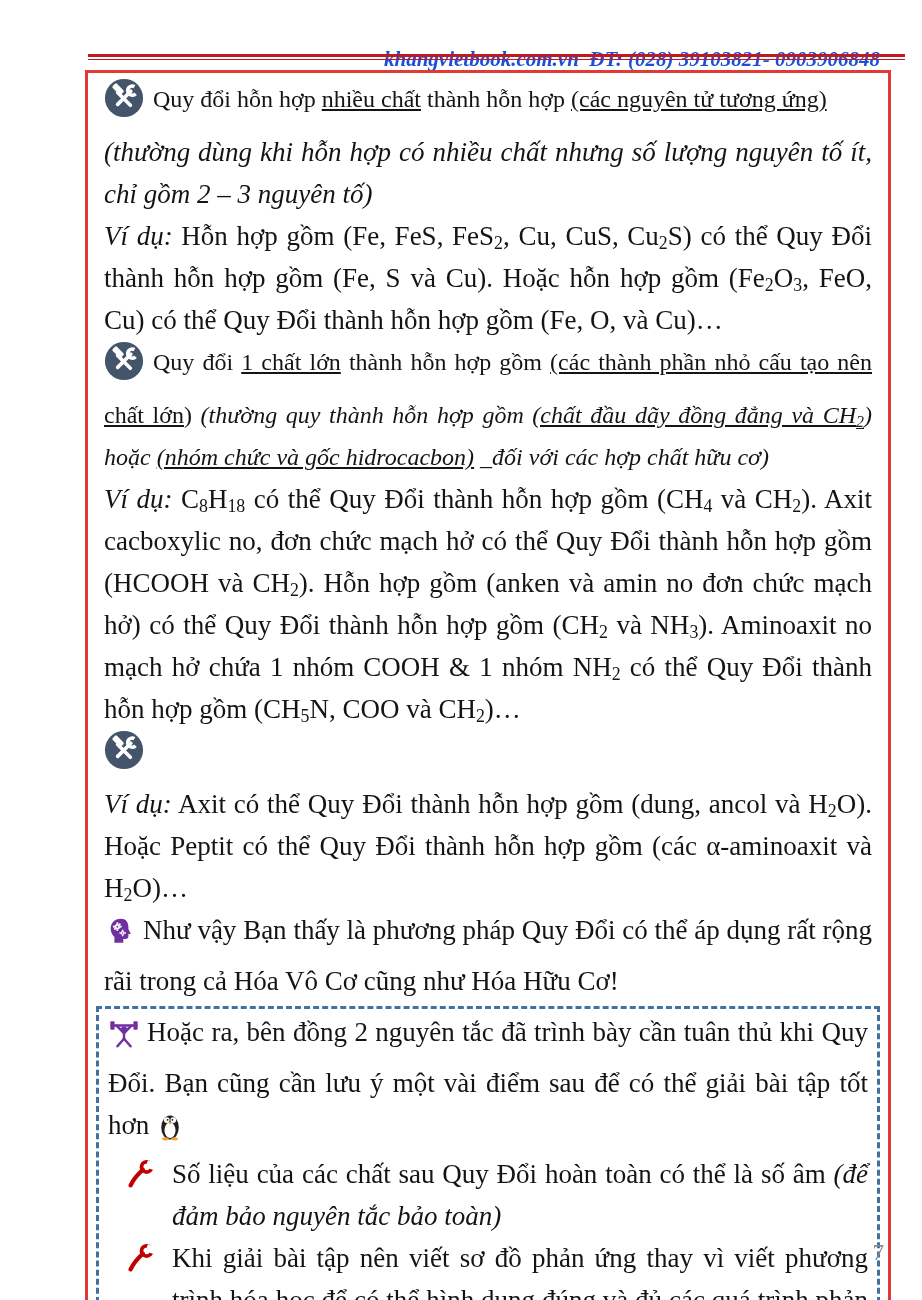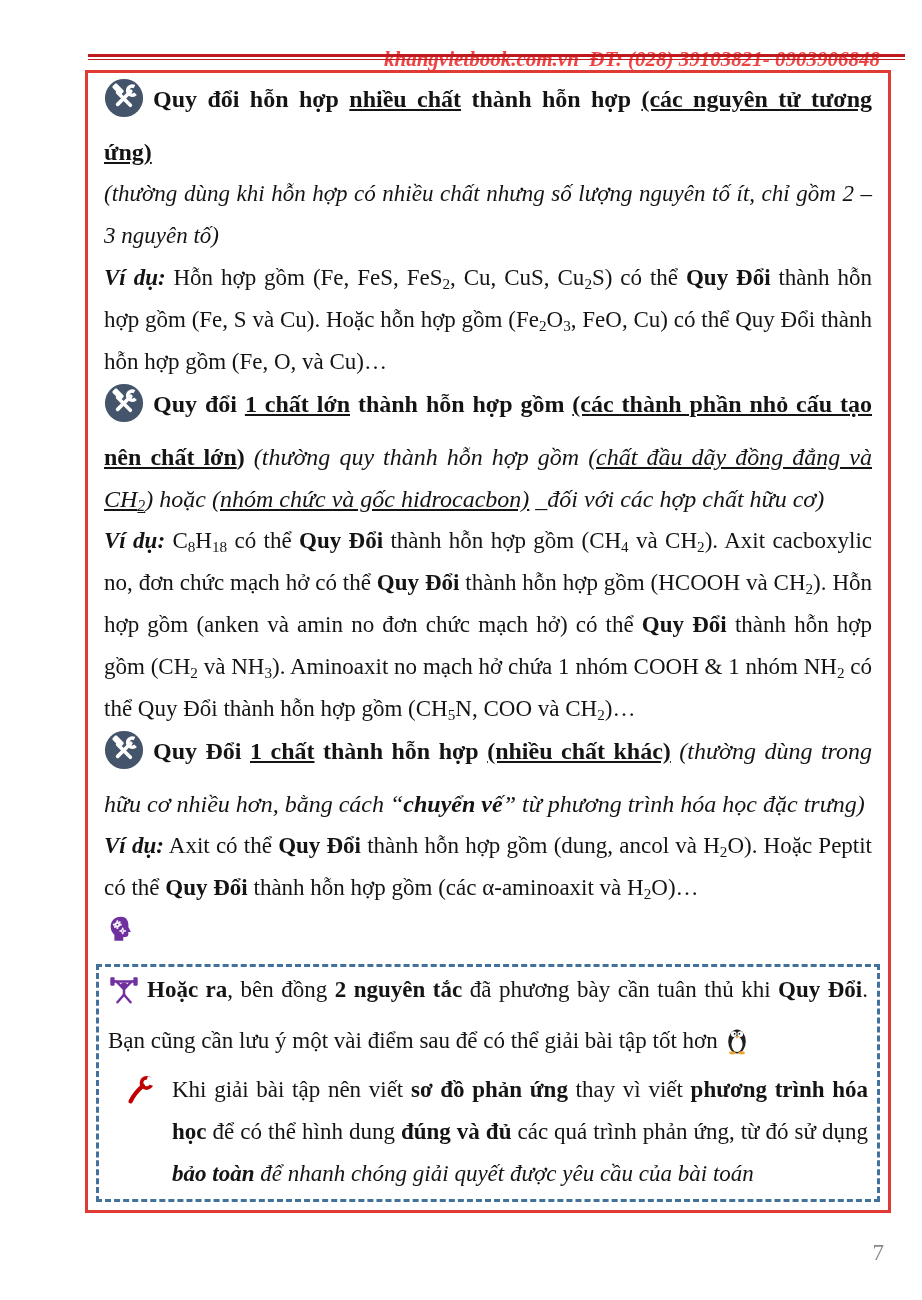--- a/index.html
+++ b/index.html
@@ -3,35 +3,35 @@
 <meta charset="utf-8">
 <style>
   * { margin:0; padding:0; box-sizing:border-box; }
   html,body { background:#ffffff; }
   body {
     width:922px; height:1300px; position:relative; overflow:hidden;
     font-family:"Liberation Serif", serif; color:#141414;
   }
   .site-header {
     position:absolute; top:22px; right:42px;
-    font-size:21px; font-weight:bold; font-style:italic; color:#ef4444;
+    font-size:21px; font-weight:bold; font-style:italic; color:#1d4ed8;
     white-space:pre;
   }
   .header-rule {
     position:absolute; top:54px; left:88px; width:817px; height:6px;
     border-top:3px solid #c01a1e; border-bottom:1px solid #c01a1e;
   }
   .main-box {
     position:absolute; top:70px; left:85px; width:806px;
     border:3px solid #e03a35; background:#fff;
     padding:5px 16px 8px 16px;
   }
-  p { font-size:23px; line-height:42px; text-align:justify; }
+  p { font-size:27px; line-height:42px; text-align:justify; }
   p.h { font-size:24px; }
-  .b { font-weight:bold;margin-top:48px; }
+  .b { font-weight:normal;margin-top:48px; }
   .i { font-style:italic; }
   .u { text-decoration:underline; }
   sub { font-size:66%; line-height:0; vertical-align:-4px; }
   .circle-icon { display:inline-block; vertical-align:-11px; margin-right:9px; }
   .inline-icon { display:inline-block; vertical-align:-7px; margin:0 2px; }
   .note-icon { display:inline-block; vertical-align:-9px; margin-right:7px; }
   .dashed-box {
     margin:4px -8px 0 -8px;
     border:3px dashed #41719c;
     padding:2px 9px 4px 9px;
@@ -84,21 +84,21 @@
 
   <p class="h">
     <span class="circle-icon"><svg width="40" height="40" viewBox="0 0 44 44">
       <circle cx="22" cy="22" r="21" fill="#44546a"></circle>
       <g stroke="#ffffff" stroke-width="4" stroke-linecap="round" fill="none">
         <path d="M15 16 L29 30"></path>
         <path d="M29.5 14.5 L15 29"></path>
       </g>
       <rect x="9" y="9" width="13" height="6.5" rx="1.5" fill="#ffffff" transform="rotate(45 15.5 12.2)"></rect>
       <path d="M33.5 9.5 a5 5 0 1 0 1.2 7.8" stroke="#ffffff" stroke-width="4" fill="none"></path>
-    </svg></span><span><span class="b">Quy Đổi </span><span class="b u">1 chất</span><span class="b"> thành hỗn hợp </span><span class="b u">(nhiều chất khác)</span><span class="b"> </span><span class="i">(thường dùng trong hữu cơ nhiều hơn, bằng cách “</span><span class="b i">chuyển vế</span><span class="i">” từ phương trình hóa học đặc trưng)</span></span>
+    </svg></span>
   </p>
 
   <p><span class="b i">Ví dụ:</span><span> Axit có thể </span><span class="b">Quy Đổi</span><span> thành hỗn hợp gồm (dung, ancol và H</span><sub>2</sub><span>O). Hoặc Peptit có thể </span><span class="b">Quy Đổi</span><span> thành hỗn hợp gồm (các α-aminoaxit và H</span><sub>2</sub><span>O)…</span></p>
 
   <p>
     <span class="note-icon"><svg width="32" height="32" viewBox="0 0 36 36">
       <path d="M19 3 c-7.5 0 -11.5 5 -11.5 11.2 0 4 1.6 6.8 4.2 9.3 l0 6.5 10 0 0 -4 2.6 0 c1.9 0 3.1 -1.2 3.1 -3.1 l0 -2.6 2.9 0 -2.9 -5.6 c0.5 -6.2 -1.4 -11.7 -8.4 -11.7 z" fill="#7030a0"></path>
       <g fill="#ffffff">
         <circle cx="15" cy="12" r="3"></circle>
         <circle cx="18.8" cy="12" r="1.2"></circle>
@@ -108,50 +108,57 @@
         <circle cx="17.7" cy="9.3" r="1.1"></circle>
             <circle cx="12.3" cy="14.7" r="1.1"></circle>
         <circle cx="21" cy="19" r="2.2"></circle>
         <circle cx="23.8" cy="19" r="0.95"></circle>
             <circle cx="18.2" cy="19" r="0.95"></circle>
         <circle cx="21" cy="16.2" r="0.95"></circle>
             <circle cx="21" cy="21.8" r="0.95"></circle>
       </g>
       <circle cx="15" cy="12" r="1.1" fill="#7030a0"></circle>
       <circle cx="21" cy="19" r="0.8" fill="#7030a0"></circle>
-    </svg></span>
+    </svg></span><span><span>Như vậy Bạn thấy là </span><span class="b">phương pháp Quy Đổi</span><span> có thể áp dụng rất rộng rãi trong cả </span><span class="b">Hóa Vô Cơ</span><span> cũng như </span><span class="b">Hóa Hữu Cơ!</span></span>
   </p>
 
   <div class="dashed-box">
     <p>
       <span class="note-icon"><svg width="32" height="32" viewBox="0 0 34 34">
         <g stroke="#7030a0" stroke-width="2.6" stroke-linecap="round" fill="none">
           <line x1="4" y1="8" x2="30" y2="8"></line>
           <line x1="17" y1="16" x2="9" y2="8"></line>
           <line x1="17" y1="16" x2="25" y2="8"></line>
           <line x1="17" y1="16" x2="17" y2="22"></line>
           <line x1="17" y1="22" x2="10" y2="30"></line>
           <line x1="17" y1="22" x2="24" y2="30"></line>
         </g>
         <rect x="2.5" y="3.5" width="4.5" height="9" rx="1" fill="#7030a0"></rect>
         <rect x="27" y="3.5" width="4.5" height="9" rx="1" fill="#7030a0"></rect>
         <circle cx="17" cy="12.5" r="3.4" fill="#7030a0"></circle>
-      </svg></span><span><span class="b">Hoặc ra</span><span>, bên đồng </span><span class="b">2 nguyên tắc</span><span> đã phương bày cần tuân thủ khi </span><span class="b">Quy Đổi</span><span>. Bạn cũng cần lưu ý một vài điểm sau để có thể giải bài tập tốt hơn </span><span class="inline-icon"><svg width="24" height="29" viewBox="0 0 26 30">
+      </svg></span><span><span class="b">Hoặc ra</span><span>, bên đồng </span><span class="b">2 nguyên tắc</span><span> đã trình bày cần tuân thủ khi </span><span class="b">Quy Đổi</span><span>. Bạn cũng cần lưu ý một vài điểm sau để có thể giải bài tập tốt hơn </span><span class="inline-icon"><svg width="24" height="29" viewBox="0 0 26 30">
               <ellipse cx="13" cy="16" rx="9.5" ry="13" fill="#1f1f1f"></ellipse>
               <circle cx="9.5" cy="8" r="3.1" fill="#ffffff"></circle>
               <circle cx="16.5" cy="8" r="3.1" fill="#ffffff"></circle>
               <ellipse cx="13" cy="19" rx="6" ry="8.5" fill="#ffffff"></ellipse>
               <circle cx="10.4" cy="7.8" r="1" fill="#111111"></circle>
               <circle cx="15.6" cy="7.8" r="1" fill="#111111"></circle>
               <path d="M11 10.2 L15 10.2 L13 13 Z" fill="#f0a335"></path>
               <ellipse cx="8" cy="28.4" rx="3.6" ry="1.7" fill="#f0a335"></ellipse>
               <ellipse cx="18" cy="28.4" rx="3.6" ry="1.7" fill="#f0a335"></ellipse>
             </svg></span></span>
     </p>
 
+    <p class="bullet">
+      <span class="wrench-wrap"><svg width="32" height="32" viewBox="0 0 34 34">
+        <path d="M7 29 C10 22.5 14.5 17.5 20 12.5" stroke="#c00000" stroke-width="4.6" fill="none" stroke-linecap="round"></path>
+        <circle cx="24" cy="9.5" r="5.4" fill="none" stroke="#c00000" stroke-width="4"></circle>
+        <rect x="25.5" y="2.5" width="9" height="7.5" fill="#ffffff" transform="rotate(22 25.5 2.5)"></rect>
+      </svg></span><span><span>Số liệu của các chất sau </span><span class="b">Quy Đổi</span><span> hoàn toàn có thể là </span><span class="b">số âm</span><span class="i"> (để đảm bảo nguyên tắc bảo toàn)</span></span>
+    </p>
 
     <p class="bullet">
       <span class="wrench-wrap"><svg width="32" height="32" viewBox="0 0 34 34">
         <path d="M7 29 C10 22.5 14.5 17.5 20 12.5" stroke="#c00000" stroke-width="4.6" fill="none" stroke-linecap="round"></path>
         <circle cx="24" cy="9.5" r="5.4" fill="none" stroke="#c00000" stroke-width="4"></circle>
         <rect x="25.5" y="2.5" width="9" height="7.5" fill="#ffffff" transform="rotate(22 25.5 2.5)"></rect>
       </svg></span><span><span>Khi giải bài tập nên viết </span><span class="b">sơ đồ phản ứng</span><span> thay vì viết </span><span class="b">phương trình hóa học</span><span> để có thể hình dung </span><span class="b">đúng và đủ</span><span> các quá trình phản ứng, từ đó sử dụng </span><span class="b i">bảo toàn</span><span class="i"> để nhanh chóng giải quyết được yêu cầu của bài toán</span></span>
     </p>
   </div>
 </div>

